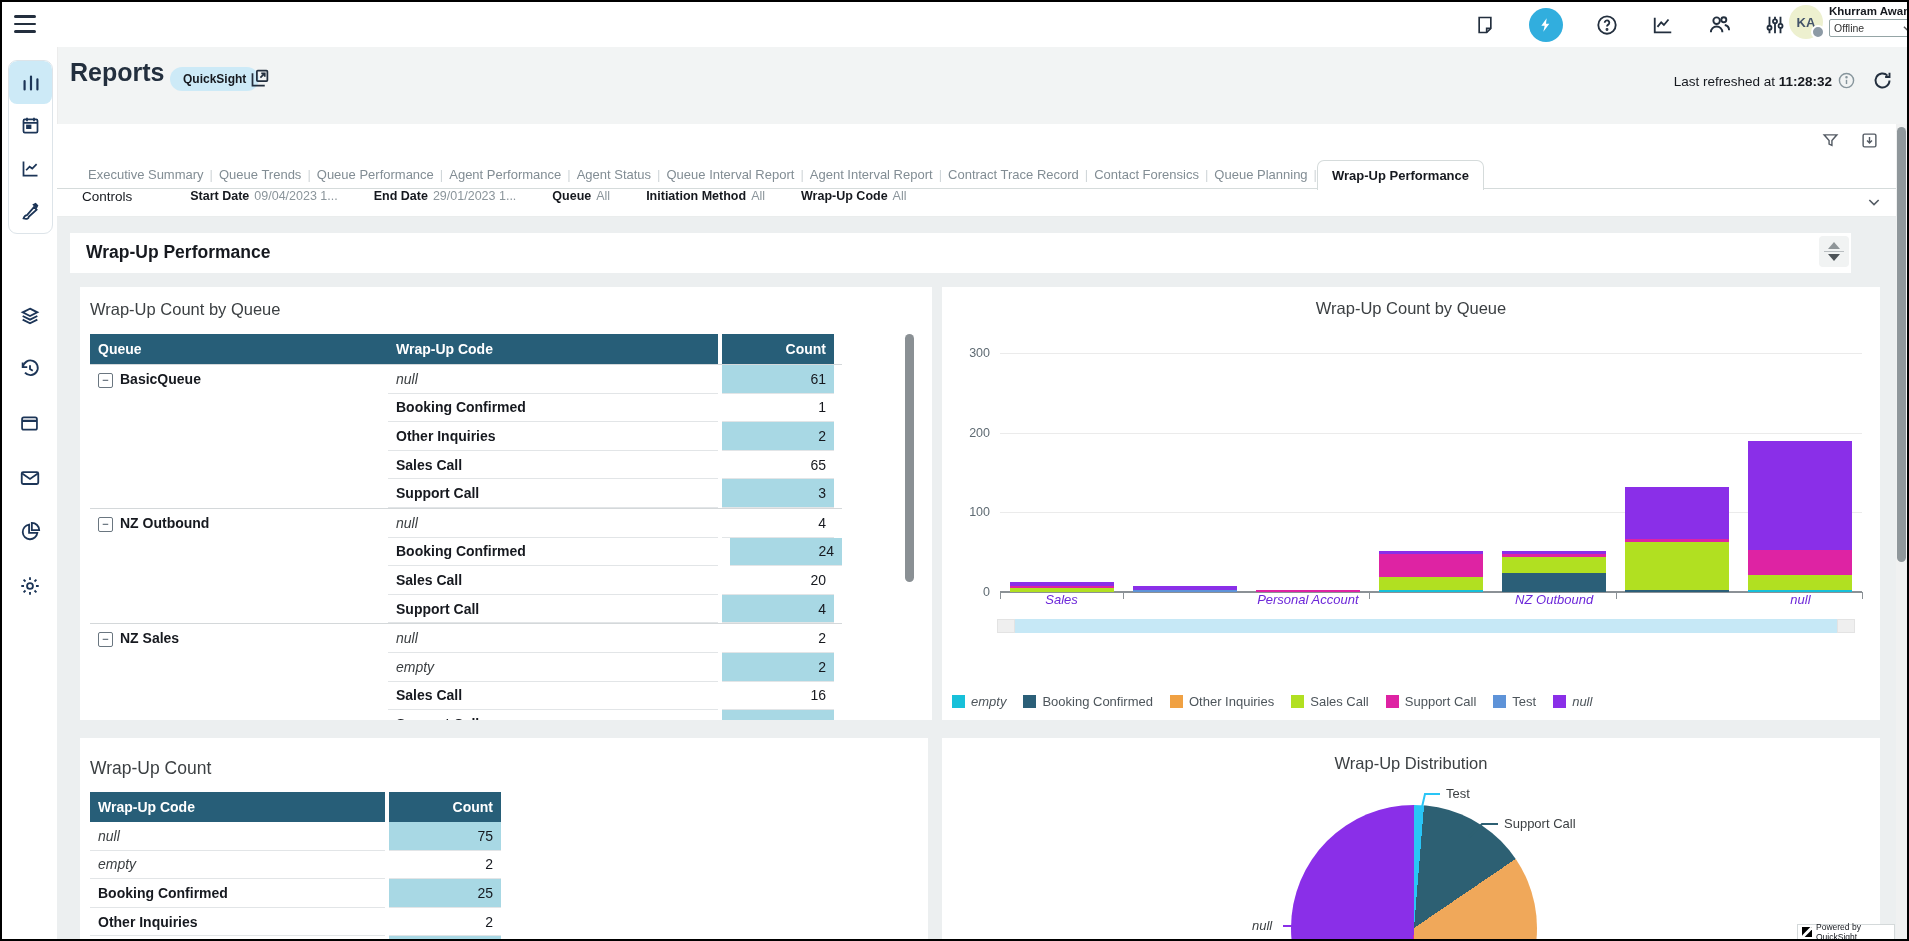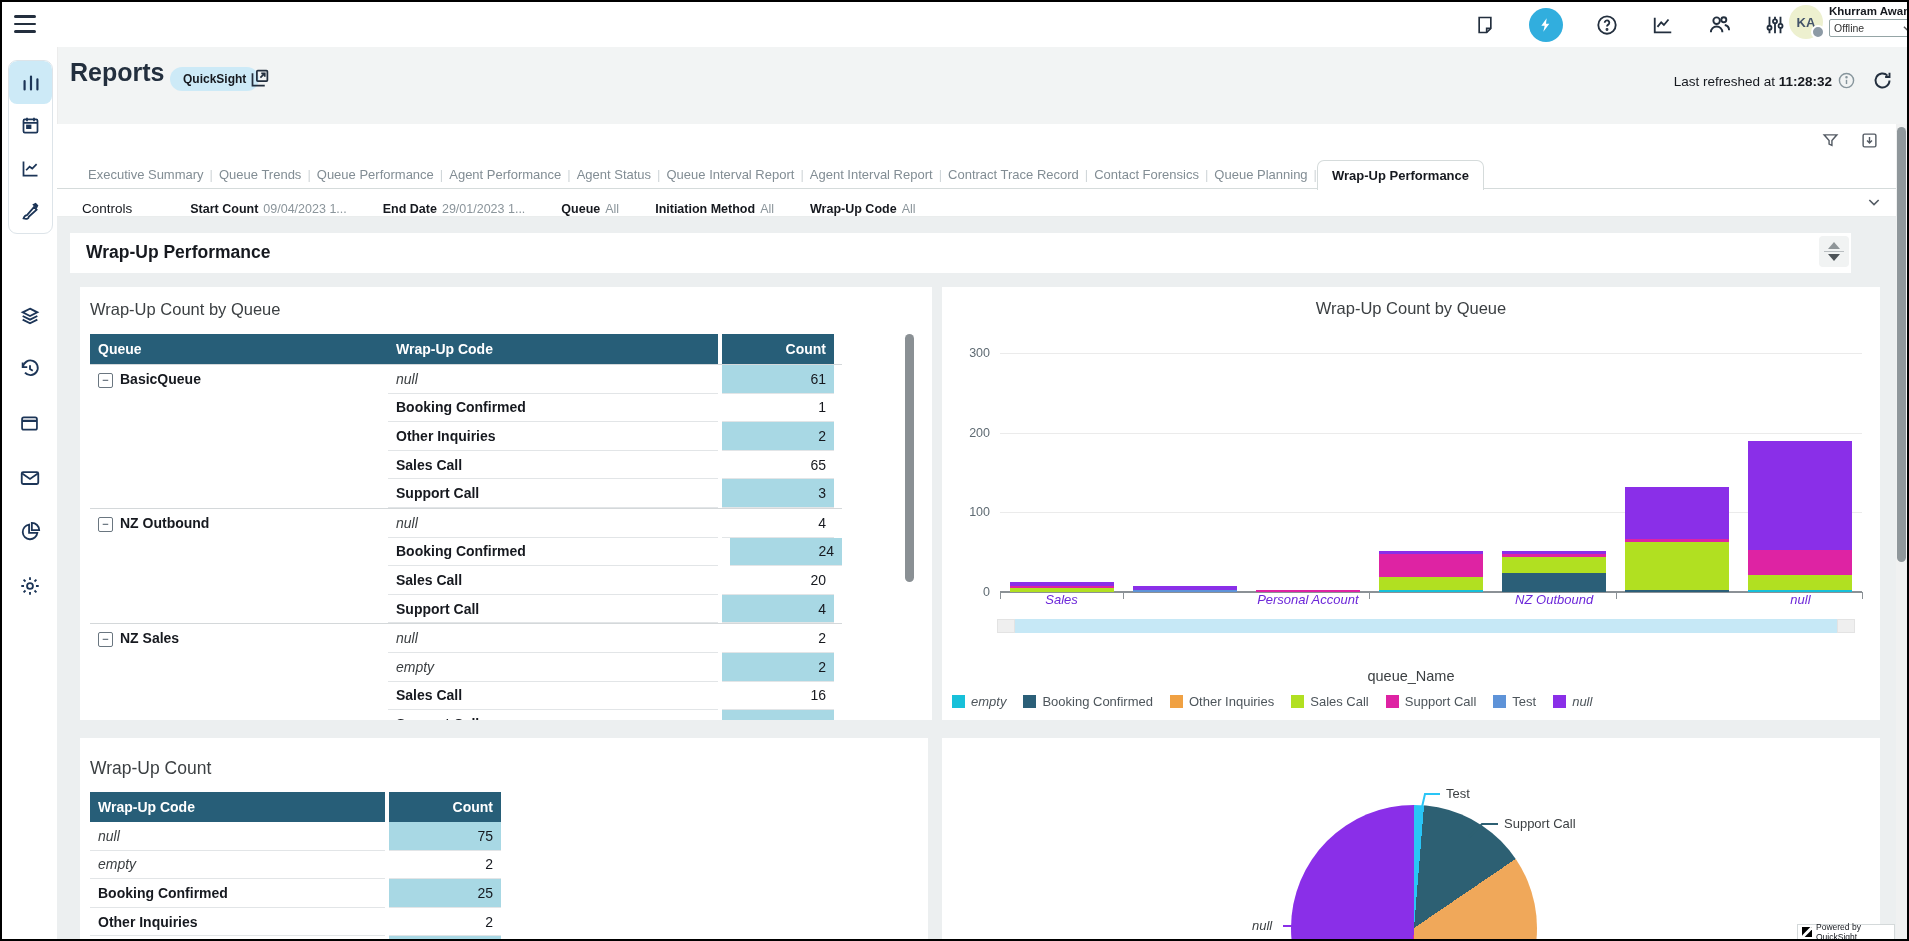--- a/index.html
+++ b/index.html
@@ -43,21 +43,21 @@
   
   .card{left:55px;top:122px;width:1839px;height:815px;background:#fff;}
   .card-tools{position:absolute;right:18px;top:8px;display:flex;gap:22px;}
   .tabsrow{position:absolute;left:0;top:36px;width:100%;height:29px;border-bottom:1px solid #d5dbdb;
            display:flex;align-items:center;padding-left:25px;box-sizing:border-box;}
   .tab{font-size:13px;color:#828d94;padding:0 6px;white-space:nowrap;cursor:pointer;}
   .tabsep{color:#d0d6d9;font-size:13px;}
   .tab.active{position:relative;background:#fff;border:1px solid #d5dbdb;border-bottom:none;border-radius:7px 7px 0 0;
               color:#16191f;font-weight:bold;height:29px;display:flex;align-items:center;margin-bottom:-1px;padding:0 14px;z-index:2;}
   .controlsrow{position:absolute;left:0;top:65px;width:100%;height:28px;border-bottom:1px solid #eaeded;
-           display:flex;align-items:flex-end;padding-left:25px;box-sizing:border-box;gap:36px;}
+           display:flex;align-items:flex-start;padding-left:25px;box-sizing:border-box;gap:36px;}
   .controls-label{font-size:13.5px;color:#16191f;margin-right:22px;}
   .filter{font-size:12.5px;font-weight:bold;color:#16191f;white-space:nowrap;}
   .filter .val{font-weight:normal;color:#8b959b;margin-left:5px;margin-top:44px;}
   .ctrl-chevron{position:absolute;right:14px;top:70px;}
 
   
   .dash{left:55px;top:215px;width:1839px;height:722px;background:#eceff0;}
   .sheetbar{left:68px;top:231px;width:1781px;height:40px;background:#fff;}
   .sheet-title{position:absolute;left:16px;top:9px;font-size:17.5px;font-weight:bold;color:#16191f;}
   .spinner{position:absolute;right:2px;top:3px;width:30px;height:31px;background:#f1f3f3;border-radius:4px;
@@ -319,21 +319,21 @@
         <div class="tab">Contract Trace Record</div>
         <span class="tabsep">|</span>
         <div class="tab">Contact Forensics</div>
         <span class="tabsep">|</span>
         <div class="tab">Queue Planning</div>
         <span class="tabsep">|</span>
         <div class="tab active">Wrap-Up Performance</div>
       </div>
     <div class="controlsrow">
       <span class="controls-label">Controls</span>
-    <div class="filter"><span>Start Count</span><span class="val">09/04/2023 1...</span></div>
+    <div class="filter"><span>Start Date</span><span class="val">09/04/2023 1...</span></div>
         <div class="filter"><span>End Date</span><span class="val">29/01/2023 1...</span></div>
         <div class="filter"><span>Queue</span><span class="val">All</span></div>
         <div class="filter"><span>Initiation Method</span><span class="val">All</span></div>
         <div class="filter"><span>Wrap-Up Code</span><span class="val">All</span></div>
       </div>
     <span class="ctrl-chevron">
       <svg width="16" height="16" viewBox="0 0 24 24" fill="none" stroke="#545b64" stroke-width="2.4">
           <path d="M5 9l7 7 7-7"></path>
         </svg>
     </span>
@@ -509,21 +509,20 @@
         <div class="xlab" style="left: 61.5714px;">Sales</div>
         <div class="xlab" style="left: 307.857px;">Personal Account</div>
         <div class="xlab" style="left: 554.143px;">NZ Outbound</div>
         <div class="xlab nullish" style="left: 800.429px;">null</div>
       </div>
     <div class="slider">
       <div class="hdl"></div>
       <div class="trk"></div>
       <div class="hdl"></div>
     </div>
-    <div class="axis-title">queue_Name</div>
     <div class="legend" id="barlegend">
         <div class="li">
           <div class="sw" style="background: rgb(23, 192, 217);"></div>
           <span style="font-style: italic;">empty</span>
         </div>
         <div class="li">
           <div class="sw" style="background: rgb(43, 95, 120);"></div>
           <span>Booking Confirmed</span>
         </div>
         <div class="li">
@@ -581,20 +580,21 @@
           <div class="trow">
             <div class="cell codecell named" style="width: 295px;">Sales Call</div>
             <div class="colgap"></div>
             <div class="cell count-cell hl" style="width: 112px;">106</div>
           </div>
         </div>
     </div>
   </div>
 
   <div class="panel p4">
+    <div class="panel-title" style="left:0;top:16px;width:100%;text-align:center">Wrap-Up Distribution</div>
     <div class="pie" id="piechart" style="left: 349px; top: 67px; width: 246px; height: 246px; background: conic-gradient(rgb(41, 197, 246) 0%, rgb(41, 197, 246) 1.3%, rgb(45, 96, 115) 1.3%, rgb(45, 96, 115) 15.5%, rgb(240, 168, 90) 15.5%, rgb(240, 168, 90) 50%, rgb(224, 33, 158) 50%, rgb(224, 33, 158) 51.2%, rgb(138, 47, 232) 51.2%, rgb(138, 47, 232) 100%);"></div>
     <svg width="938" height="201" style="position:absolute;left:0;top:0;pointer-events:none">
       <polyline points="498,56 483,56 477,82" fill="none" stroke="#29C5F6" stroke-width="2"></polyline>
       <polyline points="556,86 540,86 527,99" fill="none" stroke="#2D6073" stroke-width="2"></polyline>
       <polyline points="341,188 360,188" fill="none" stroke="#8A2FE8" stroke-width="2"></polyline>
     </svg>
     <div class="callout" style="left:504px;top:48px">Test</div>
     <div class="callout" style="left:562px;top:78px">Support Call</div>
     <div class="callout nullish" style="left:310px;top:180px">null</div>
   </div>

